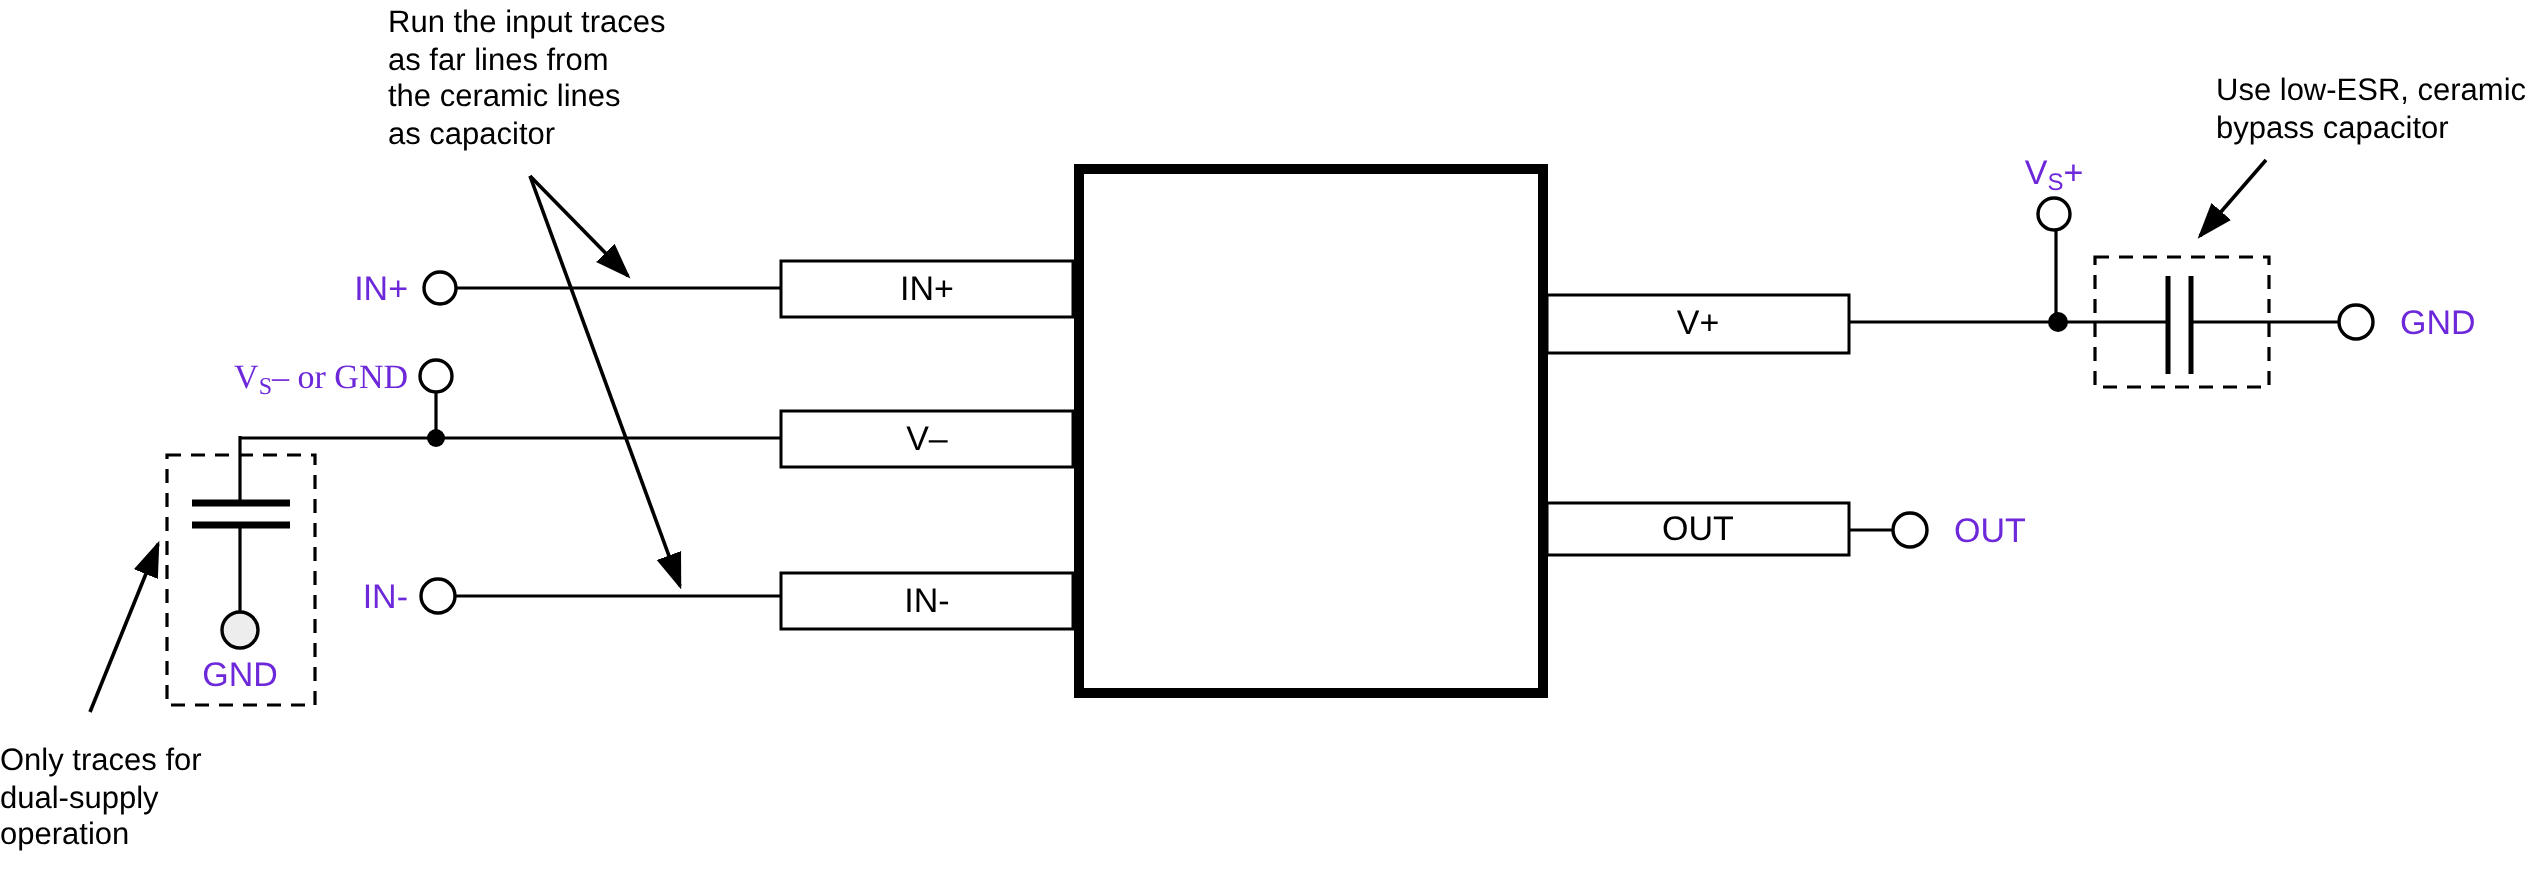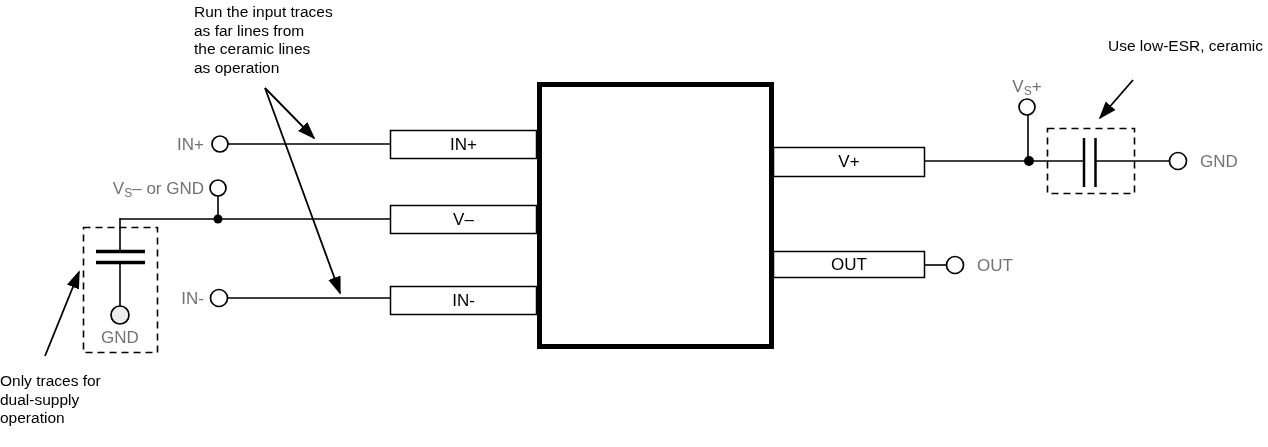--- a/index.html
+++ b/index.html
@@ -11,21 +11,21 @@
     font-family: "Liberation Sans", sans-serif;
     color: #000000;
     overflow: hidden;
   }
   .stage svg { position: absolute; left: 0; top: 0; }
   .lbl {
     position: absolute;
     font-size: 17px;
     line-height: 17px;
     white-space: nowrap;
-    color: #737373;
+    color: #6d28d9;
   }
   .lbl.right { text-align: right; }
   .lbl.center { text-align: center; }
   .ann {
     position: absolute;
     font-size: 15.5px;
     line-height: 18.5px;
     text-align: left;
     color: #000;
   }
@@ -111,36 +111,37 @@
       <line x1="265" y1="88" x2="340" y2="293" marker-end="url(#arrowhead)"></line>
       <line x1="1133" y1="80" x2="1100" y2="118" marker-end="url(#arrowhead)"></line>
       <line x1="45" y1="356" x2="79" y2="272" marker-end="url(#arrowhead)"></line>
     </g>
   </svg>
 
   <div class="ann" style="left:194px; top:3px; width:161px;">
     <div>Run the input traces</div>
     <div>as far lines from</div>
     <div>the ceramic lines</div>
-    <div>as operation</div>
+    <div>as capacitor</div>
   </div>
 
   <div class="ann" style="left:1108px; top:37px; width:160px;">
     <div>Use low-ESR, ceramic</div>
+    <div>bypass capacitor</div>
   </div>
 
   <div class="ann" style="left:0px; top:372px; width:118px;">
     <div>Only traces for</div>
     <div>dual-supply</div>
     <div>operation</div>
   </div>
 
   <div class="lbl right" style="left:140px; top:136px; width:64px;">IN+</div>
 
-  <div class="lbl right" style="left:88px; top:180px; width:116px;"><span>V</span><sub class="vsub">S</sub><span>– or GND</span></div>
+  <div class="lbl right" style="left:88px; top:180px; width:116px;font-family:Liberation Serif, serif;"><span>V</span><sub class="vsub">S</sub><span>– or GND</span></div>
 
   <div class="lbl right" style="left:140px; top:290px; width:64px;">IN-</div>
 
   <div class="lbl center" style="left:997px; top:78px; width:60px;"><span>V</span><sub class="vsub">S</sub><span>+</span></div>
 
   <div class="lbl" style="left:1200px; top:153px;">GND</div>
 
   <div class="lbl" style="left:977px; top:257px;">OUT</div>
 
   <div class="lbl center" style="left:90px; top:329px; width:60px;">GND</div>

